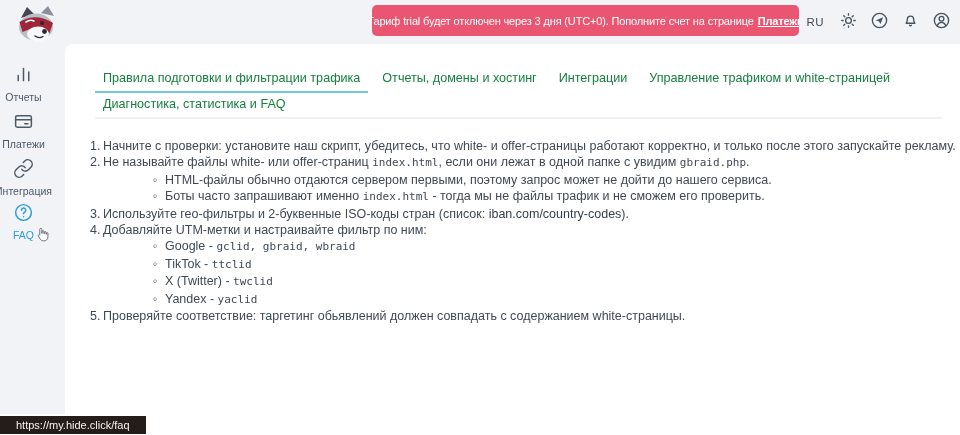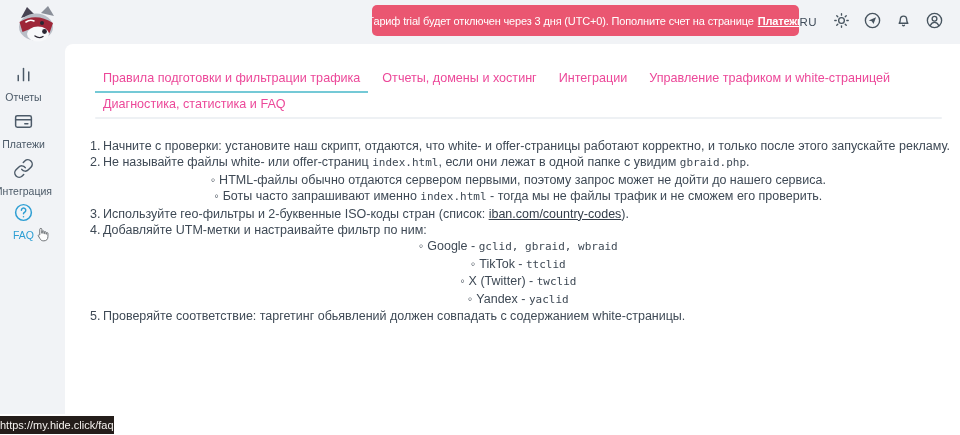--- a/index.html
+++ b/index.html
@@ -16,21 +16,21 @@
   .topbar{position:absolute;left:0;top:0;width:960px;height:44px;z-index:5;}
   .logo{position:absolute;left:13px;top:5px;width:46px;height:38px;cursor:pointer;}
   .banner{
     position:absolute;left:372px;top:5px;width:427px;height:31px;
     background:#ea5671;border-radius:5px;color:#fff;
     display:flex;align-items:center;justify-content:center;
     font-size:11px;letter-spacing:-0.15px;white-space:nowrap;overflow:hidden;
   }
   .banner-link{color:#fff;font-weight:bold;text-decoration:underline;cursor:pointer;margin-left:4px;}
   .top-actions{
-    position:absolute;right:16px;top:0;height:44px;
+    position:absolute;right:9px;top:0;height:44px;
     display:flex;align-items:center;gap:11px;z-index:6;
   }
   .lang{font-size:11.5px;color:#3f4b59;letter-spacing:.4px;cursor:pointer;padding:2px 3px;}
   .icon-btn{
     width:20px;height:20px;border:none;background:transparent;padding:0;margin:0;
     color:#47545f;cursor:pointer;display:flex;align-items:center;justify-content:center;
   }
   .icon-btn svg{width:19px;height:19px;}
 
   
@@ -44,42 +44,42 @@
   .side-item.active{color:#2d9ed3;}
 
   
   .card{
     position:absolute;left:65px;top:44px;width:895px;height:391px;
     background:#ffffff;border-radius:8px 0 0 0;z-index:3;
   }
   .tabs-block{position:absolute;left:30px;top:26px;right:18px;}
   .tabs-row{display:flex;gap:6px;align-items:flex-start;}
   .tab{
-    font-size:12.6px;line-height:16px;color:#ec4899;padding:0 8px;
+    font-size:12.6px;line-height:16px;color:#15803d;padding:0 8px;
     white-space:nowrap;cursor:pointer;
   }
   .tab.active{padding-bottom:5px;border-bottom:2px solid #74c9d6;}
   .tabs-row2{margin-top:3px;}
   .tabs-divider{margin-top:5px;height:2px;background:#eef1f4;border-radius:1px;}
 
   .content-list{position:absolute;left:0;top:94px;right:20px;color:#3e4955;font-size:12.5px;}
   .c-row{line-height:16.4px;white-space:nowrap;}
   .c-row.lvl0{padding-left:25px;}
-  .c-row.lvl1{padding-left:28px;text-align:center;}
+  .c-row.lvl1{padding-left:88px;}
   .c-marker{display:inline-block;}
   .lvl0 .c-marker{width:13px;}
   .lvl1 .c-marker{width:12px;}
   .c-code{font-family:"DejaVu Sans Mono", monospace;font-size:11px;}
-  .inline-link{color:#333d49;text-decoration:underline;cursor:pointer;}
+  .inline-link{color:#333d49;cursor:pointer;}
 
   
   .url-tooltip{
     position:absolute;left:0;top:416px;height:18px;z-index:60;
     background:#241d1a;color:#f5f2ef;font-size:11px;line-height:18px;
-    padding:0 0;white-space:nowrap;
+    padding:0 16px;white-space:nowrap;
   }
   .cursor-pointer{position:absolute;left:33px;top:226px;width:18px;height:20px;z-index:50;pointer-events:none;}
 </style>
 </head>
 <body>
 
 <div class="app-bg"></div>
 
 <header class="topbar">
   <div class="logo">
@@ -181,21 +181,21 @@
         <div class="tab">Отчеты, домены и хостинг</div>
         <div class="tab">Интеграции</div>
         <div class="tab">Управление трафиком и white-страницей</div>
       </div>
     <div class="tabs-row tabs-row2">
         <div class="tab">Диагностика, статистика и FAQ</div>
       </div>
     <div class="tabs-divider"></div>
   </div>
   <div class="content-list">
-      <div class="c-row lvl0"><span class="c-marker">1.</span><span class="c-text">Начните с проверки: установите наш скрипт, отдаются, что white- и offer-страницы работают корректно, и только после этого запускайте рекламу.</span></div>
+      <div class="c-row lvl0"><span class="c-marker">1.</span><span class="c-text">Начните с проверки: установите наш скрипт, убедитесь, что white- и offer-страницы работают корректно, и только после этого запускайте рекламу.</span></div>
       <div class="c-row lvl0"><span class="c-marker">2.</span><span class="c-text">Не называйте файлы white- или offer-страниц </span><span class="c-code">index.html</span><span class="c-text">, если они лежат в одной папке с увидим </span><span class="c-code">gbraid.php</span><span class="c-text">.</span></div>
       <div class="c-row lvl1"><span class="c-marker">◦</span><span class="c-text">HTML-файлы обычно отдаются сервером первыми, поэтому запрос может не дойти до нашего сервиса.</span></div>
       <div class="c-row lvl1"><span class="c-marker">◦</span><span class="c-text">Боты часто запрашивают именно </span><span class="c-code">index.html</span><span class="c-text"> - тогда мы не файлы трафик и не сможем его проверить.</span></div>
       <div class="c-row lvl0"><span class="c-marker">3.</span><span class="c-text">Используйте гео-фильтры и 2-буквенные ISO-коды стран (список: </span><a class="inline-link">iban.com/country-codes</a><span class="c-text">).</span></div>
       <div class="c-row lvl0"><span class="c-marker">4.</span><span class="c-text">Добавляйте UTM-метки и настраивайте фильтр по ним:</span></div>
       <div class="c-row lvl1"><span class="c-marker">◦</span><span class="c-text">Google - </span><span class="c-code">gclid, gbraid, wbraid</span></div>
       <div class="c-row lvl1"><span class="c-marker">◦</span><span class="c-text">TikTok - </span><span class="c-code">ttclid</span></div>
       <div class="c-row lvl1"><span class="c-marker">◦</span><span class="c-text">X (Twitter) - </span><span class="c-code">twclid</span></div>
       <div class="c-row lvl1"><span class="c-marker">◦</span><span class="c-text">Yandex - </span><span class="c-code">yaclid</span></div>
       <div class="c-row lvl0"><span class="c-marker">5.</span><span class="c-text">Проверяйте соответствие: таргетинг обьявлений должен совпадать с содержанием white-страницы.</span></div>

